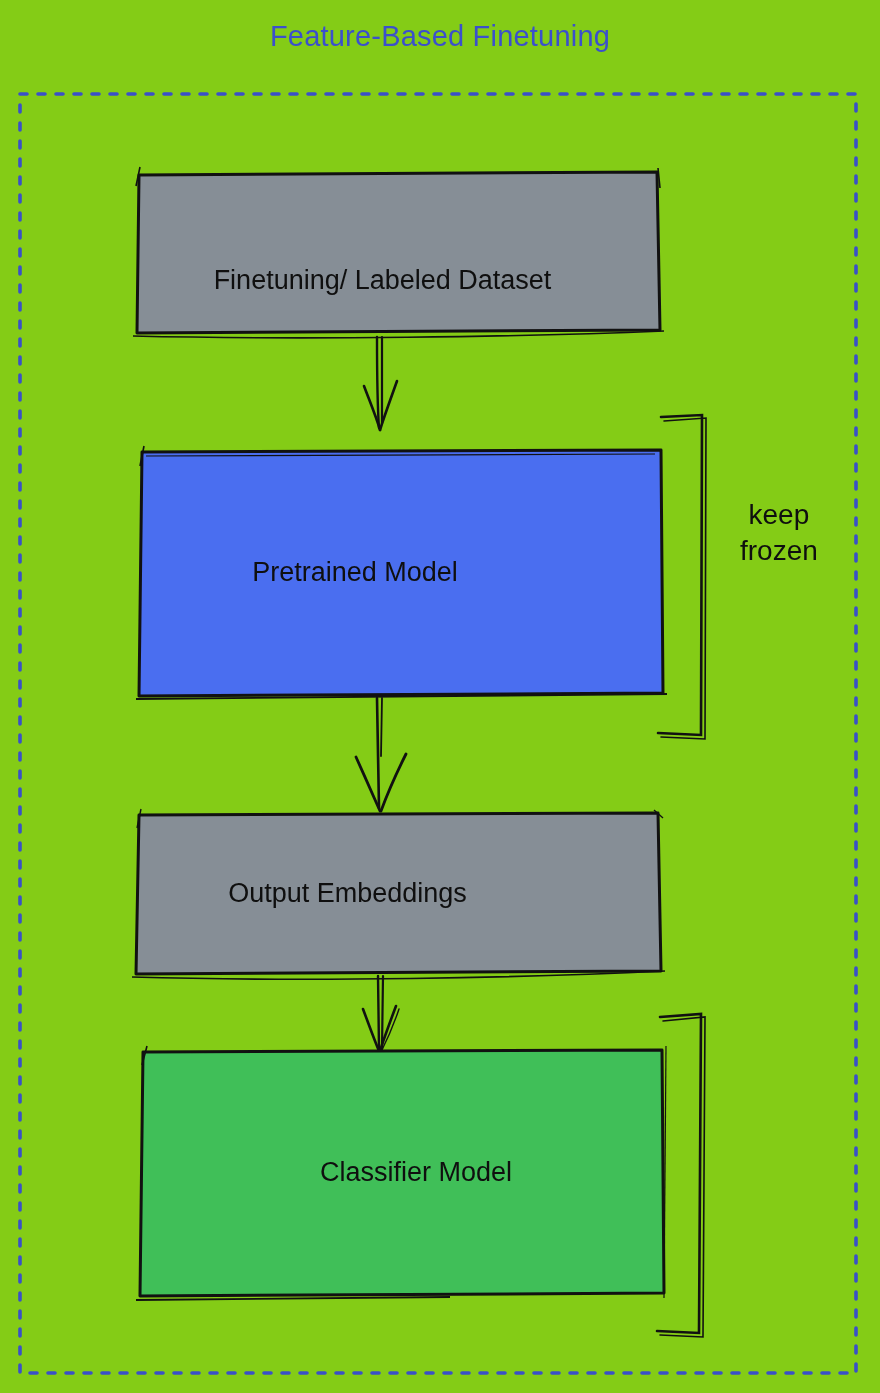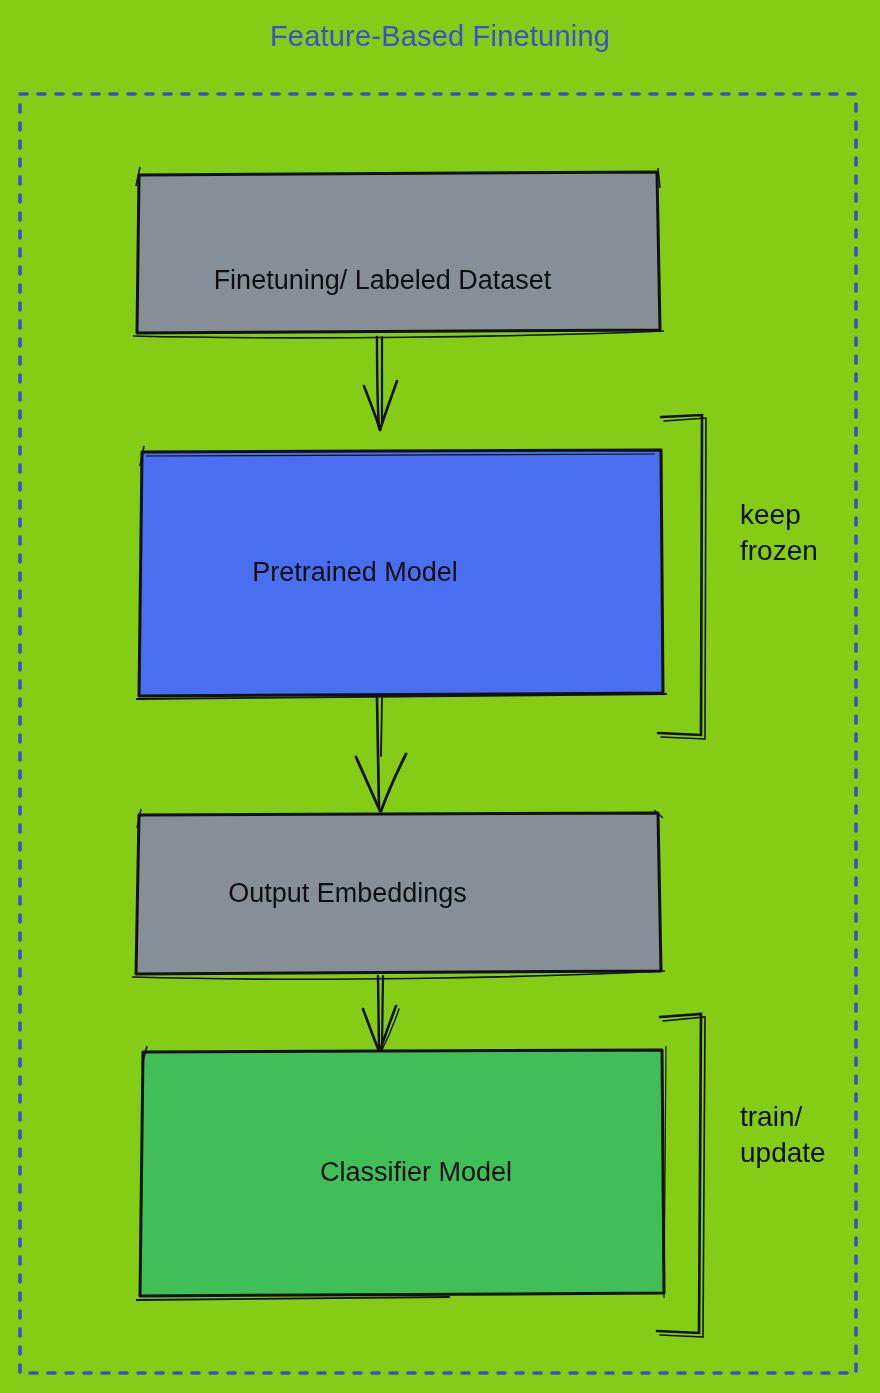--- a/index.html
+++ b/index.html
@@ -47,20 +47,21 @@
   .node-label.pretrained { left: 139px; top: 450px; width: 432px; height: 245px; }
   .node-label.embeddings { left: 136px; top: 813px; width: 423px; height: 160px; }
   .node-label.classifier { left: 140px; top: 1050px; width: 552px; height: 245px; }
   .annotation {
     position: absolute;
     font-size: 28px;
     line-height: 36px;
     color: #0f0f0f;
     white-space: pre-line;
     pointer-events: none;
+    text-align: center;
   }
   .annotation.keep-frozen { left: 740px; top: 497px; }
   .annotation.train-update { left: 740px; top: 1099px; }
 </style>
 </head>
 <body>
 
 <div class="page">
 
   <div class="title">Feature-Based Finetuning</div>
@@ -133,16 +134,14 @@
 
   <div class="node-label pretrained">Pretrained Model</div>
 
   <div class="node-label embeddings">Output Embeddings</div>
 
   <div class="node-label classifier">Classifier Model</div>
 
   <div class="annotation keep-frozen">keep
 frozen</div>
 
-  <div class="annotation train-update">train/
-update</div>
 
 </div>
 
 </body></html>

